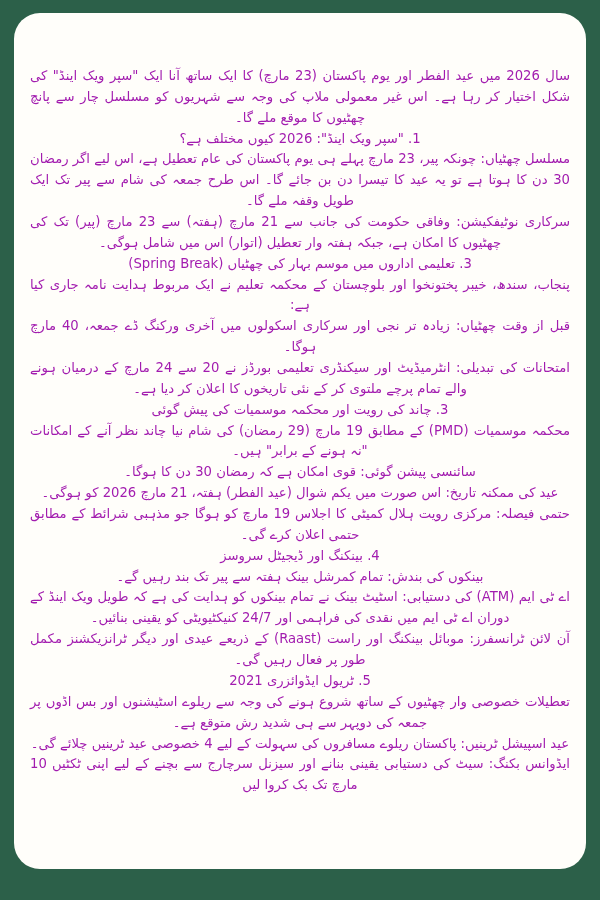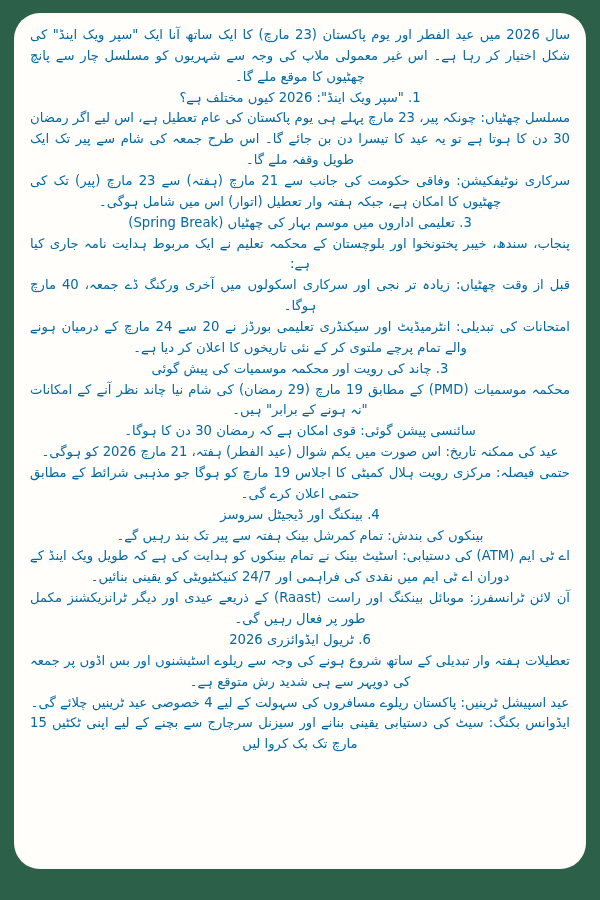--- a/index.html
+++ b/index.html
@@ -25,23 +25,24 @@
     background: #fffefa;
     border-radius: 26px;
     box-sizing: border-box;
     padding: 12px 16px;
     overflow: hidden;
   }
   .doc {
     direction: rtl;
     unicode-bidi: embed;
     font-family: "DejaVu Sans", "Liberation Sans", sans-serif;
-    color: #0369a1;
+    color: #a21caf;
     font-size: 13.2px;
     line-height: 1.58;
+    margin-top: 41px;
   }
   .doc p, .doc h2 {
     margin: 0;
     padding: 0;
     font-size: 13.2px;
     font-weight: normal;
     text-align: justify;
     text-align-last: center;
   }
   .doc h2 {
@@ -80,21 +81,21 @@
       </section>
 
       <section>
         <h2>4. بینکنگ اور ڈیجیٹل سروسز</h2>
         <p>بینکوں کی بندش: تمام کمرشل بینک ہفتہ سے پیر تک بند رہیں گے۔</p>
         <p>اے ٹی ایم (ATM) کی دستیابی: اسٹیٹ بینک نے تمام بینکوں کو ہدایت کی ہے کہ طویل ویک اینڈ کے دوران اے ٹی ایم میں نقدی کی فراہمی اور 24/7 کنیکٹیویٹی کو یقینی بنائیں۔</p>
         <p>آن لائن ٹرانسفرز: موبائل بینکنگ اور راست (Raast) کے ذریعے عیدی اور دیگر ٹرانزیکشنز مکمل طور پر فعال رہیں گی۔</p>
       </section>
 
       <section>
-        <h2>6. ٹریول ایڈوائزری 2026</h2>
-        <p>تعطیلات ہفتہ وار تبدیلی کے ساتھ شروع ہونے کی وجہ سے ریلوے اسٹیشنوں اور بس اڈوں پر جمعہ کی دوپہر سے ہی شدید رش متوقع ہے۔</p>
+        <h2>5. ٹریول ایڈوائزری 2021</h2>
+        <p>تعطیلات خصوصی وار چھٹیوں کے ساتھ شروع ہونے کی وجہ سے ریلوے اسٹیشنوں اور بس اڈوں پر جمعہ کی دوپہر سے ہی شدید رش متوقع ہے۔</p>
         <p>عید اسپیشل ٹرینیں: پاکستان ریلوے مسافروں کی سہولت کے لیے 4 خصوصی عید ٹرینیں چلائے گی۔</p>
-        <p>ایڈوانس بکنگ: سیٹ کی دستیابی یقینی بنانے اور سیزنل سرچارج سے بچنے کے لیے اپنی ٹکٹیں 15 مارچ تک بک کروا لیں</p>
+        <p>ایڈوانس بکنگ: سیٹ کی دستیابی یقینی بنانے اور سیزنل سرچارج سے بچنے کے لیے اپنی ٹکٹیں 10 مارچ تک بک کروا لیں</p>
       </section>
 
     </div>
   </div>
 </div>
 
 </body></html>

